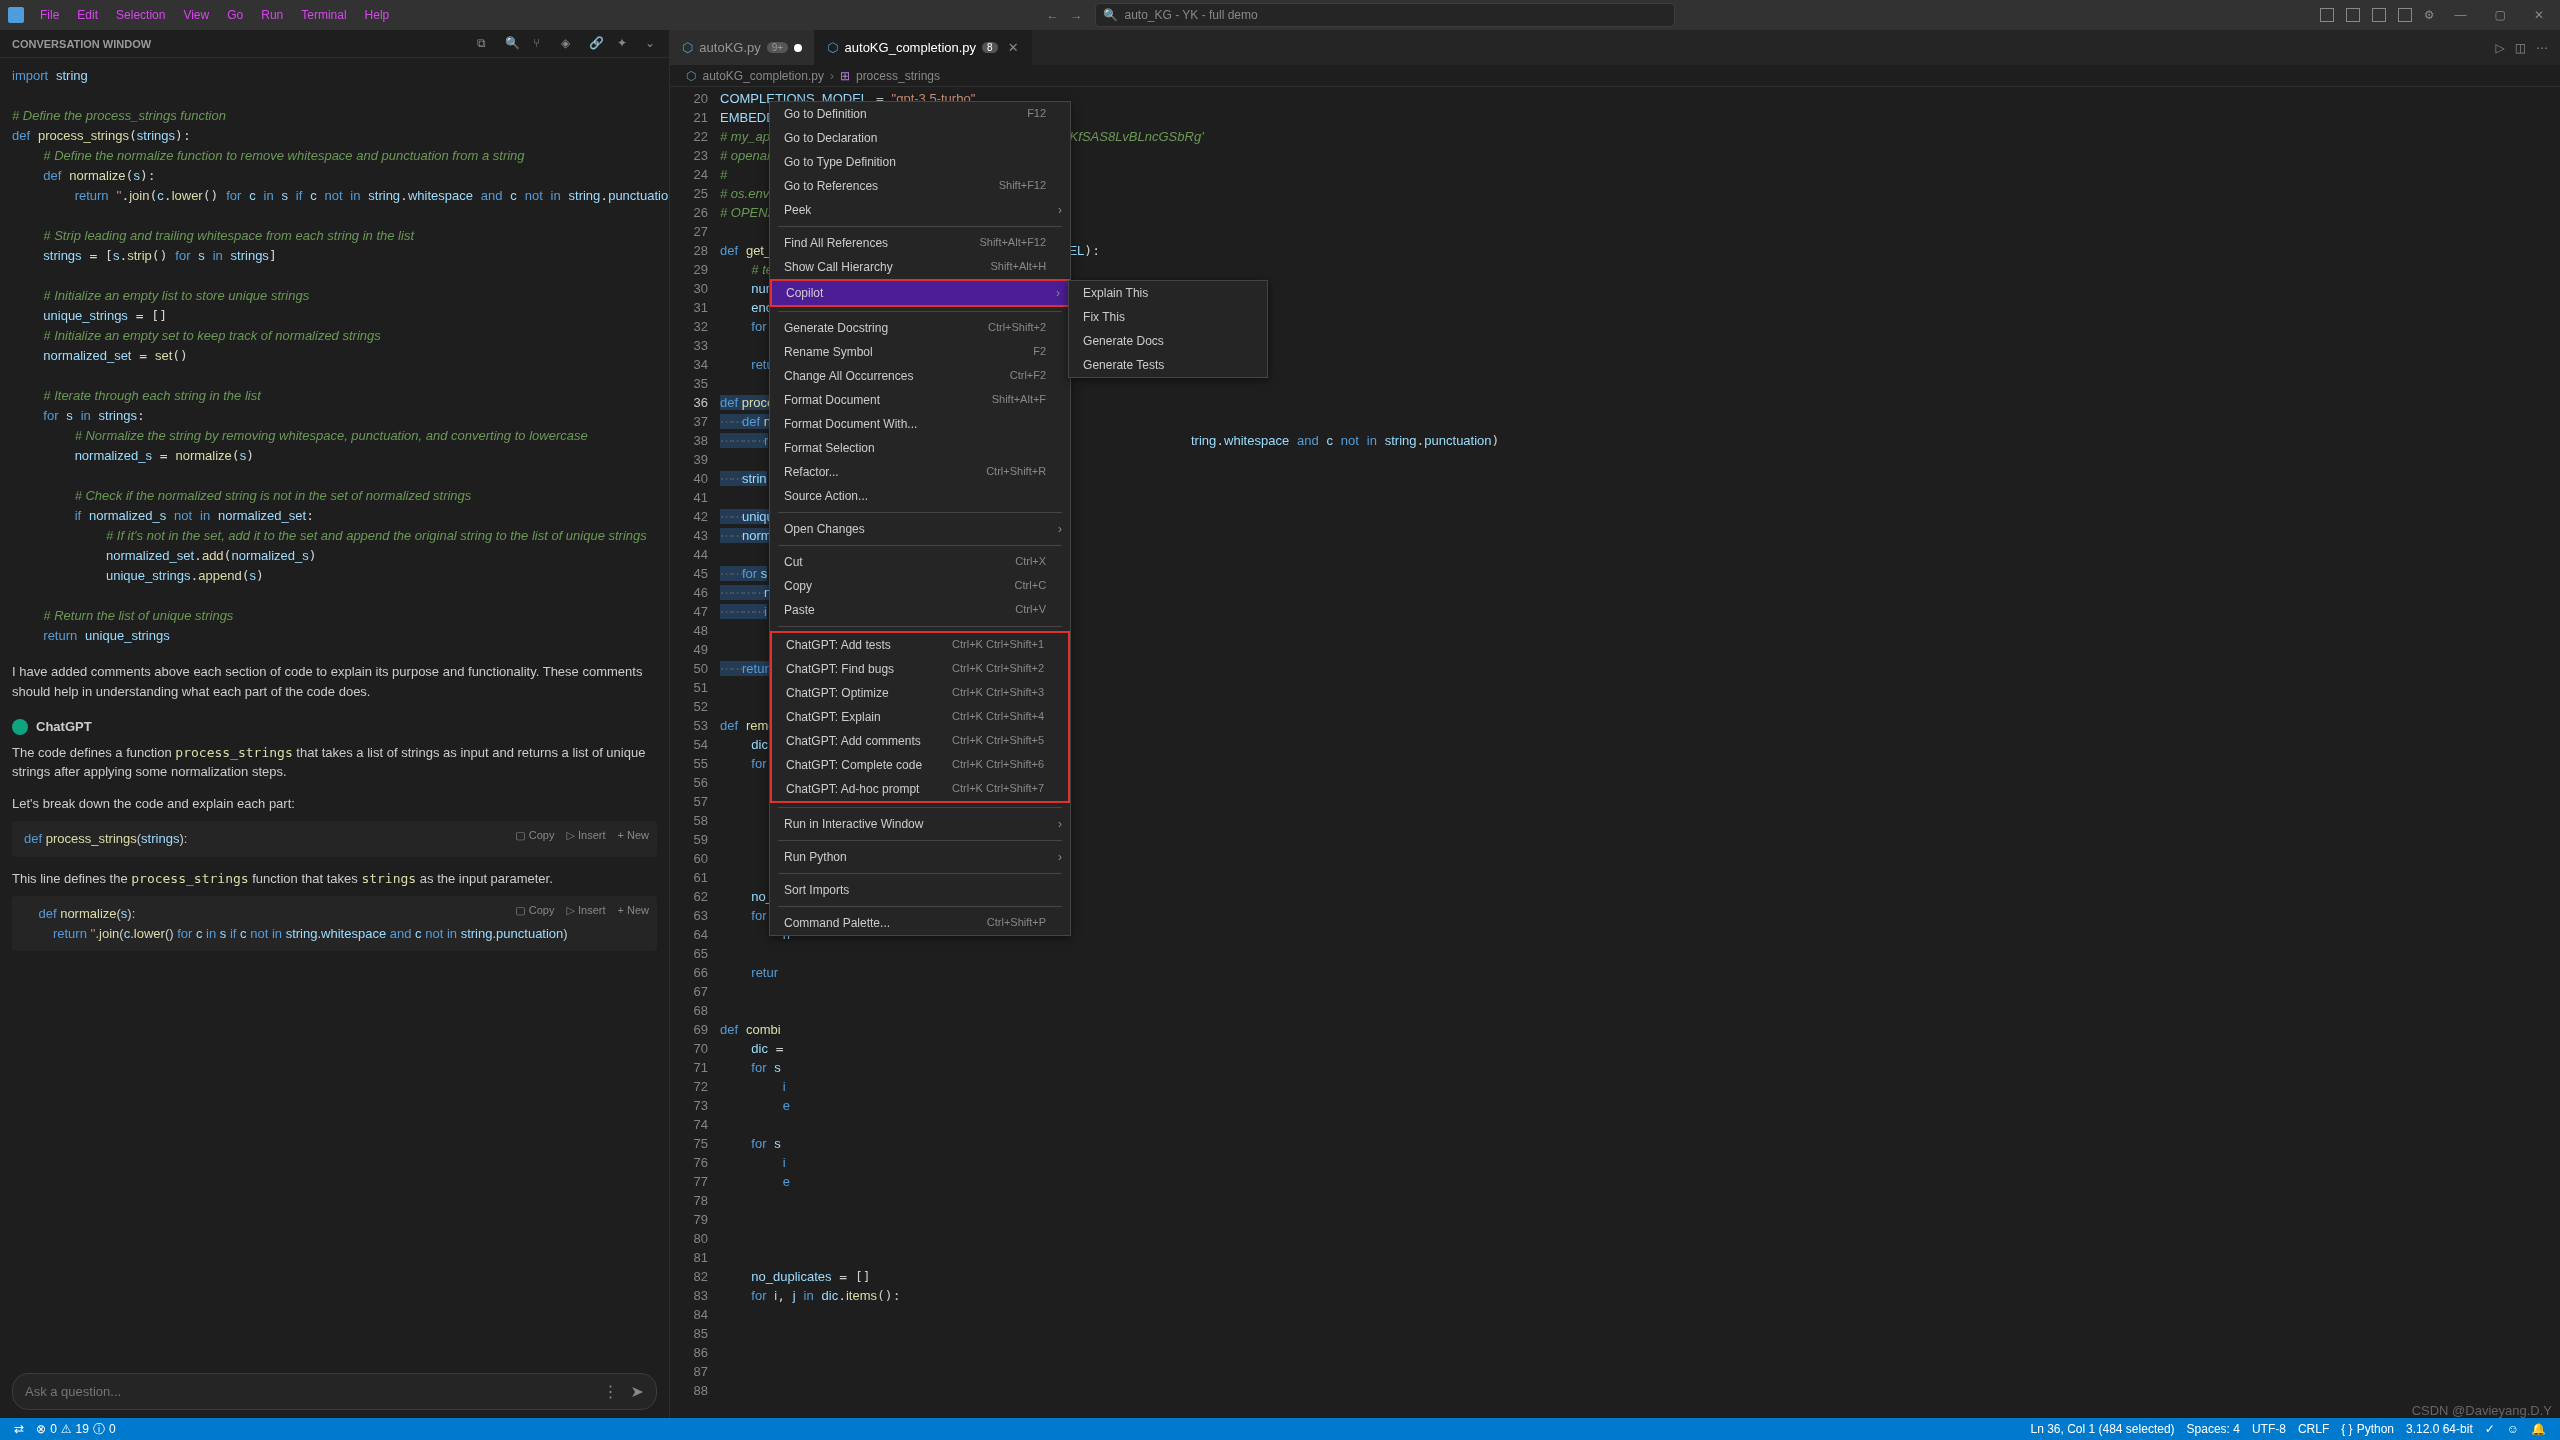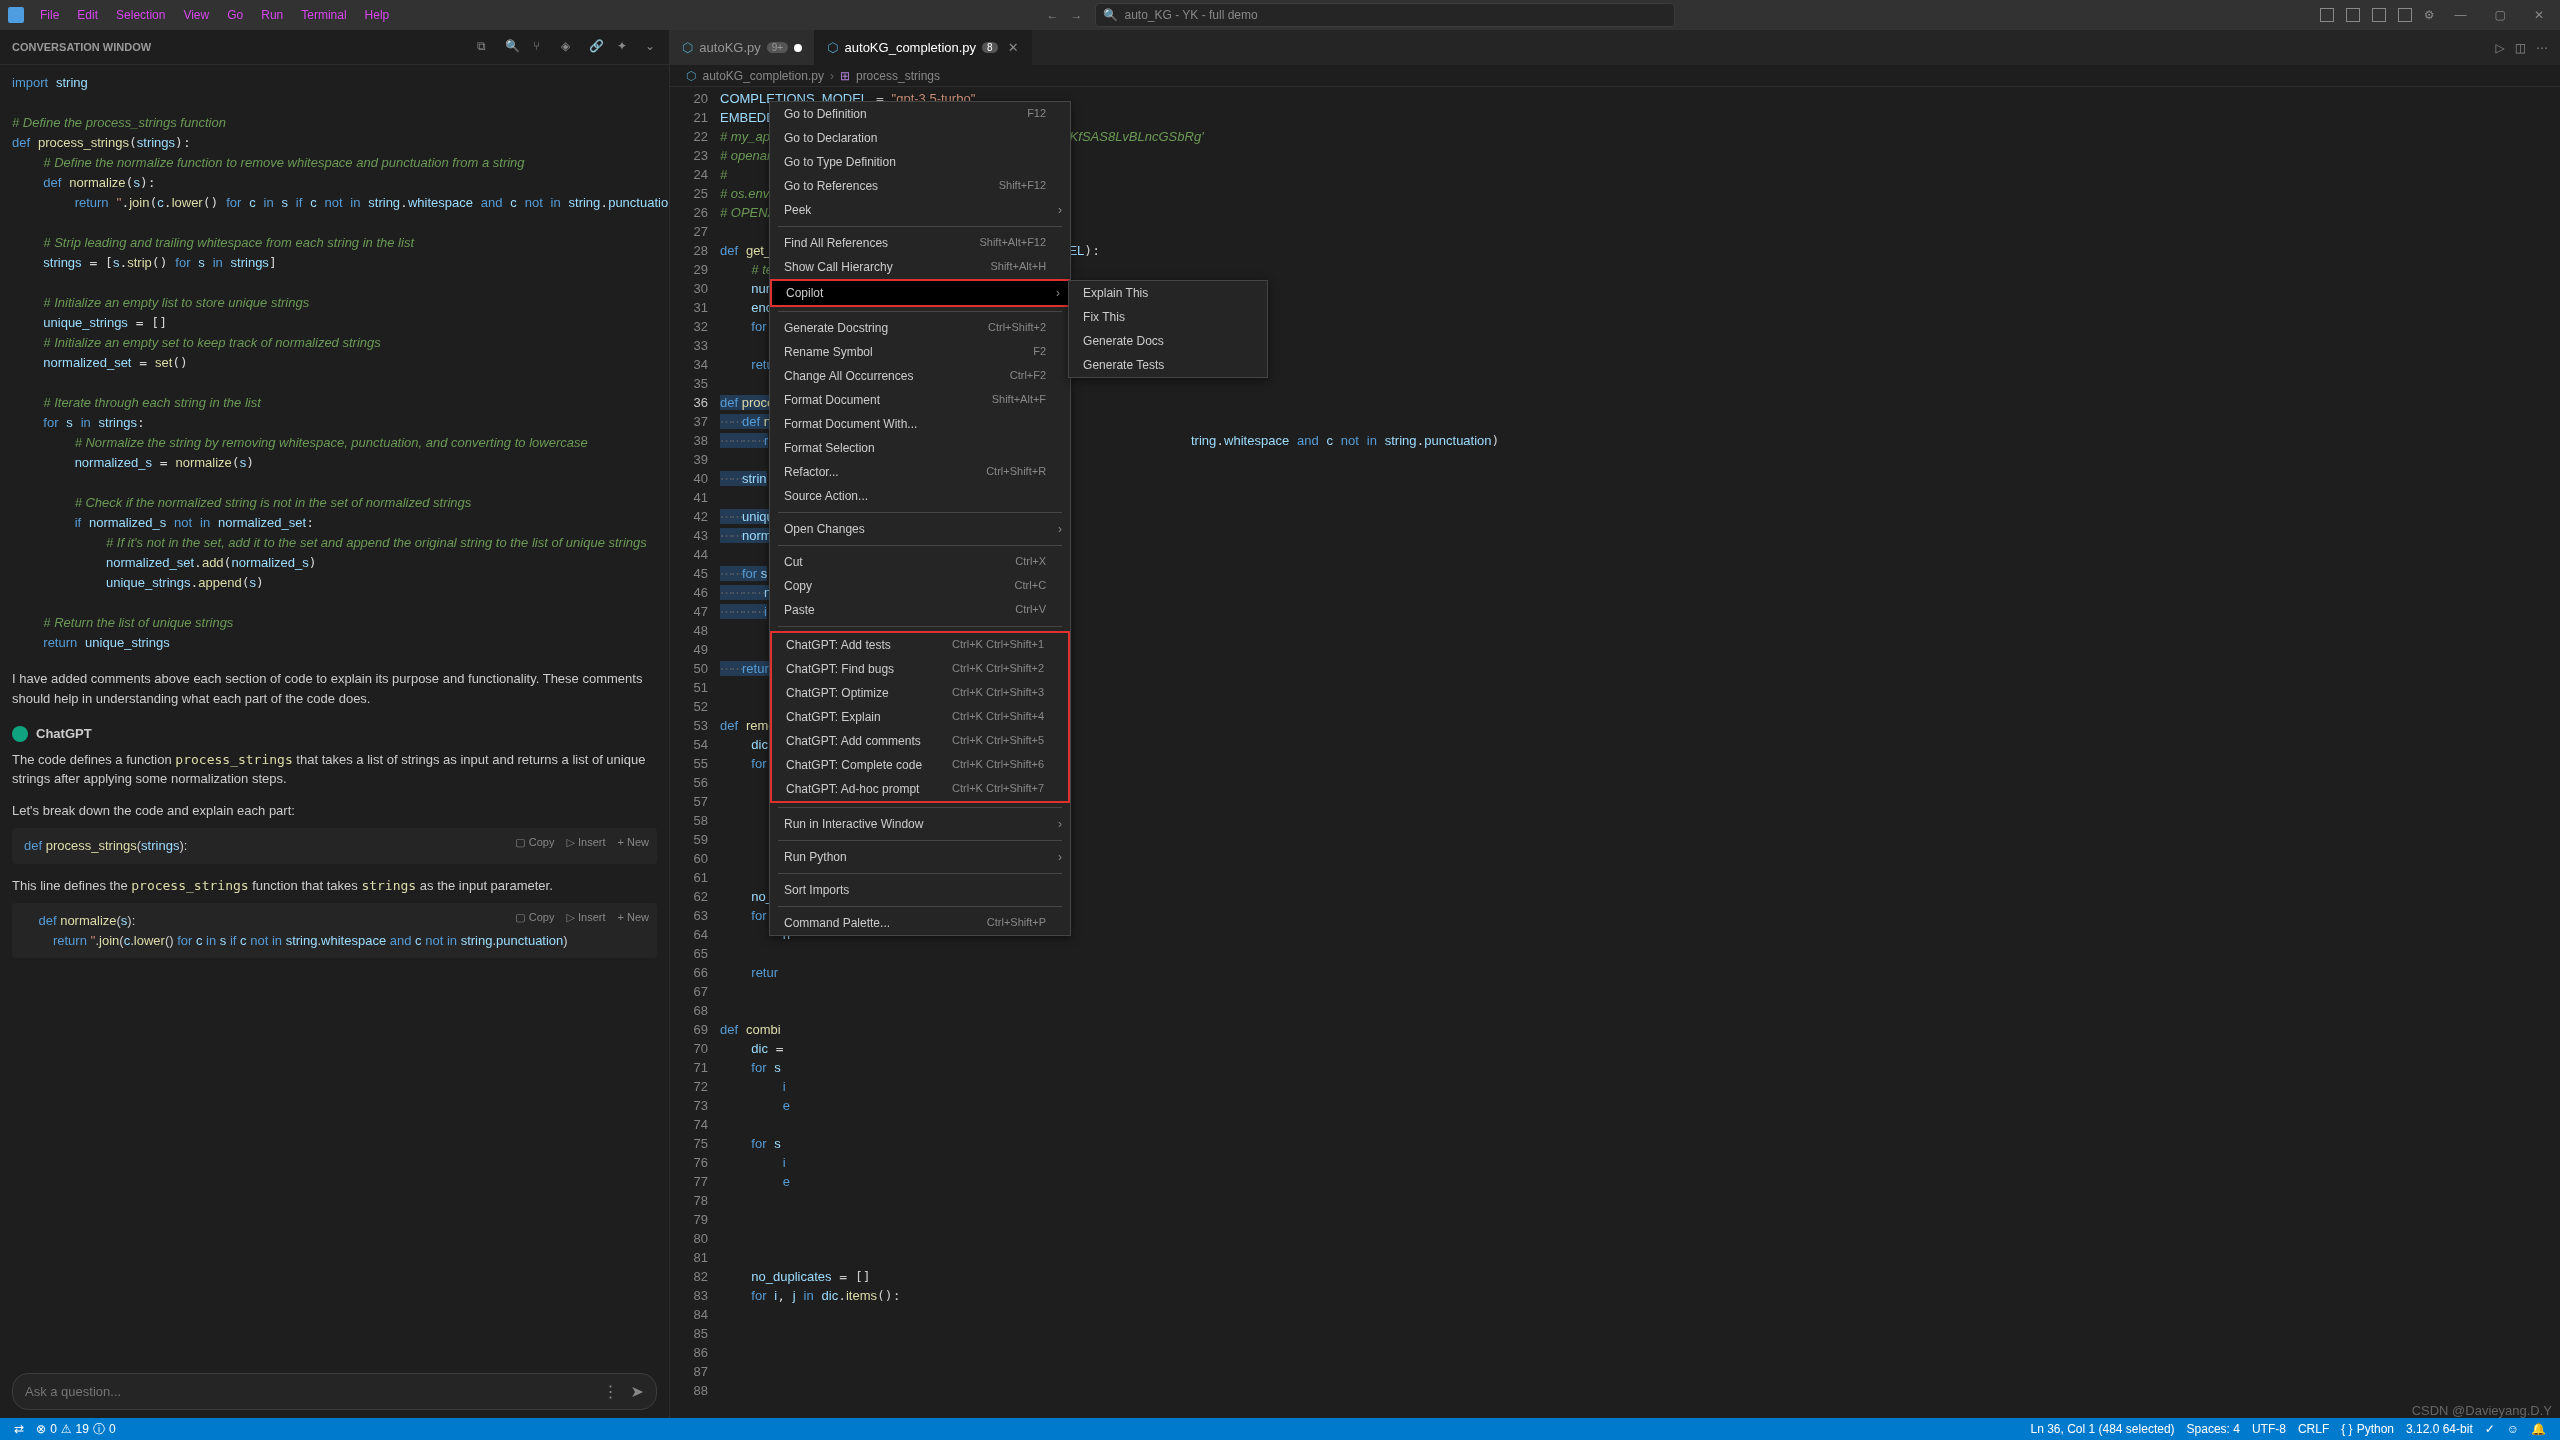--- a/index.html
+++ b/index.html
@@ -12,21 +12,21 @@
 .menu-item { padding: 4px 8px; cursor: pointer; color: #d946ef; font-size: 12px; }
 .titlebar-center { flex: 1; display: flex; justify-content: center; align-items: center; gap: 8px; }
 .nav-arrows { display: flex; gap: 4px; color: #888; }
 .nav-arrow { cursor: pointer; padding: 2px 4px; }
 .search-box { width: 580px; background: #252526; border: 1px solid #3c3c3c; border-radius: 4px; padding: 4px 8px; display: flex; align-items: center; color: #888; font-size: 12px; }
 .titlebar-right { display: flex; gap: 12px; align-items: center; }
 .layout-icon { width: 14px; height: 14px; border: 1px solid #888; cursor: pointer; }
 .window-btn { padding: 4px 8px; cursor: pointer; color: #888; }
 
 
-.toolbar { height: 35px; background: #1e1e1e; display: flex; align-items: center; padding: 0 8px; gap: 12px; border-bottom: 1px solid #2d2d2d; }
+.toolbar { height: 28px; background: #1e1e1e; display: flex; align-items: center; padding: 0 8px; gap: 12px; border-bottom: 1px solid #2d2d2d; }
 .conv-title { color: #999; font-size: 11px; font-weight: bold; margin-left: 4px; }
 .toolbar-spacer { flex: 1; }
 .toolbar-icon { width: 16px; height: 16px; color: #888; cursor: pointer; }
 
 
 .main { display: flex; height: calc(100% - 30px - 22px); }
 .left-panel { width: 670px; background: #1e1e1e; display: flex; flex-direction: column; border-right: 1px solid #2d2d2d; position: relative; }
 .right-panel { flex: 1; background: #1e1e1e; display: flex; flex-direction: column; }
 
 
@@ -405,21 +405,21 @@
           </div>
         <div class="ctx-sep"></div>
         <div class="ctx-item">
             <span>Find All References</span>
             <span class="ctx-shortcut">Shift+Alt+F12</span>
           </div>
         <div class="ctx-item">
             <span>Show Call Hierarchy</span>
             <span class="ctx-shortcut">Shift+Alt+H</span>
           </div>
-        <div class="ctx-item ctx-hl" style="background:#000000;">
+        <div class="ctx-item ctx-hl" style="background:#4c1d95;">
             <span>Copilot</span>
             <span class="ctx-arrow">›</span>
           <div class="context-menu submenu">
             <div class="ctx-item">
                 <span>Explain This</span>
               </div>
             <div class="ctx-item">
                 <span>Fix This</span>
               </div>
             <div class="ctx-item">

